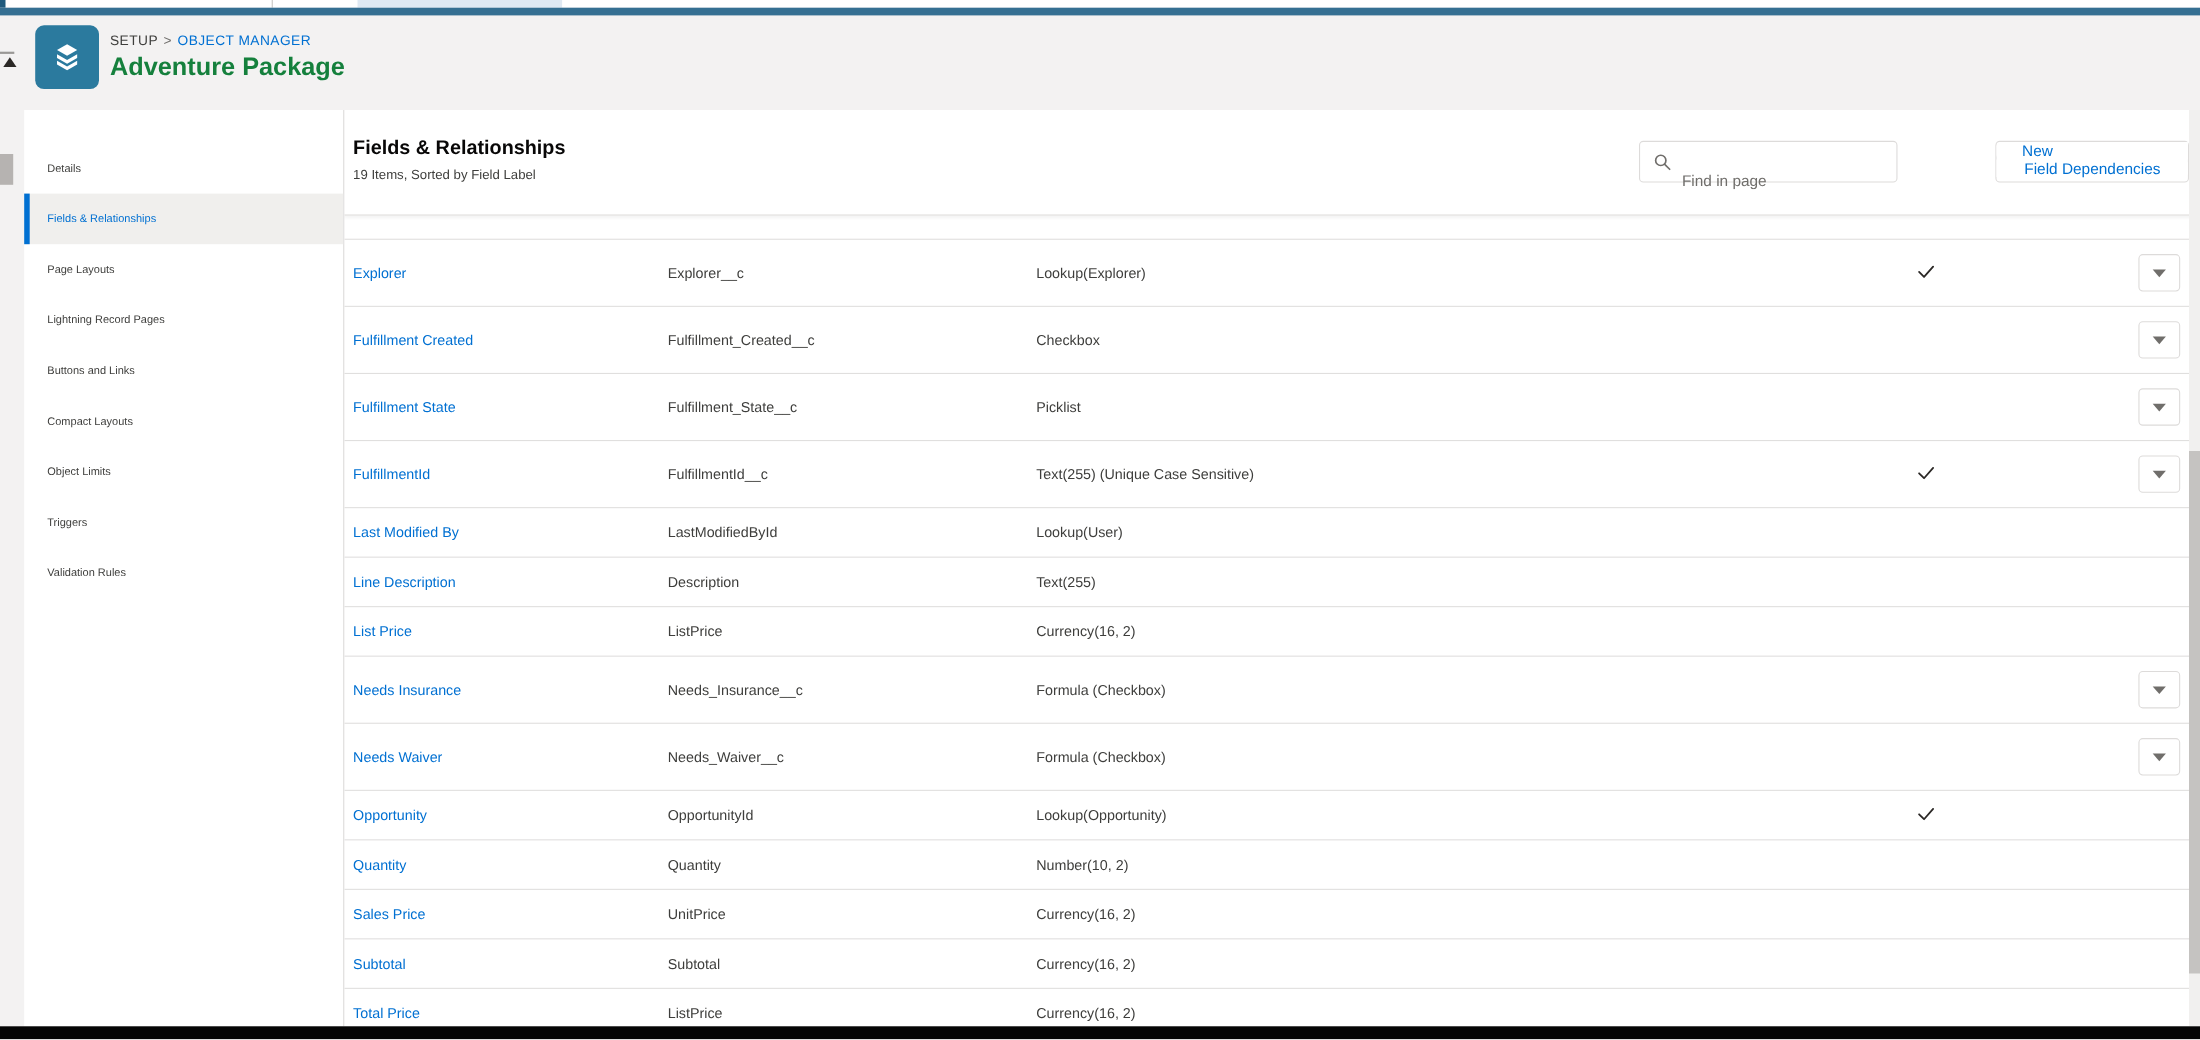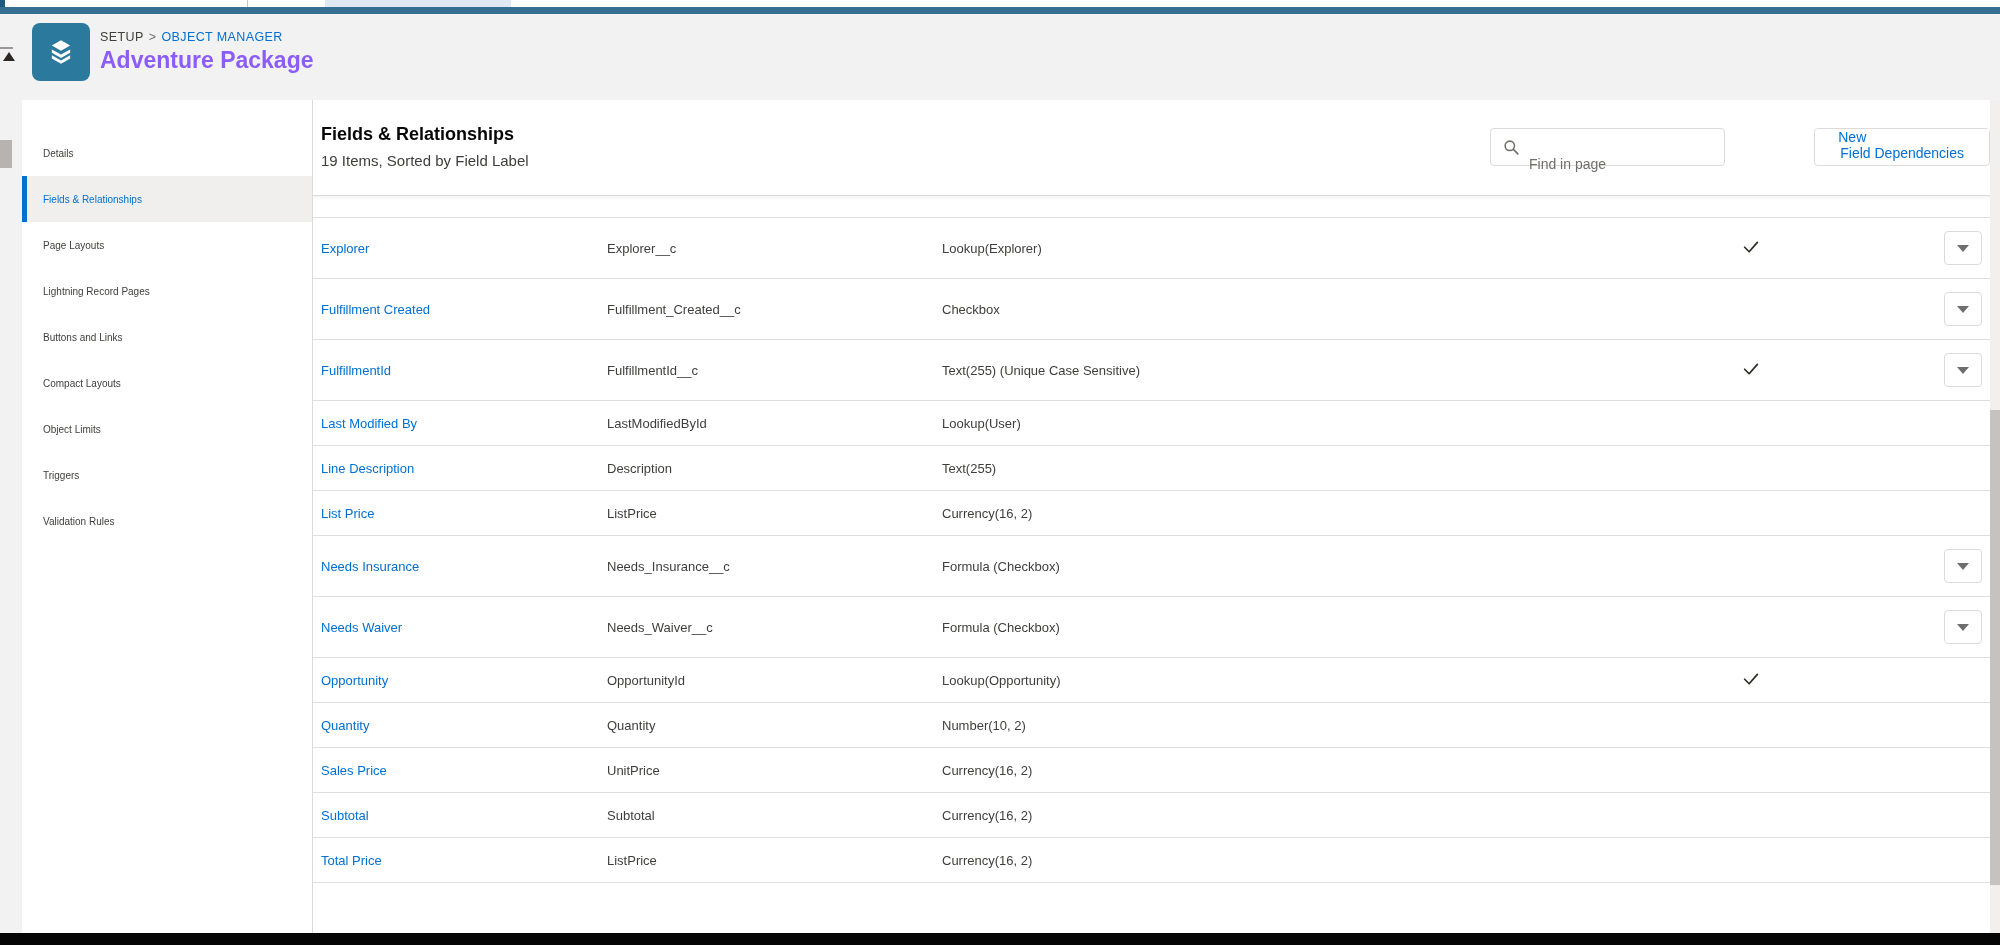--- a/index.html
+++ b/index.html
@@ -18,34 +18,34 @@
   .cursor-art{position:absolute;left:3px;top:52px;width:0;height:0;
     border-left:6px solid transparent;border-right:6px solid transparent;border-bottom:9px solid #2b2826;}
   .gutter-scroll{position:absolute;left:0;top:140px;width:12px;height:28px;background:#b6b3b1;}
 
   
   .obj-icon{position:absolute;left:32px;top:23px;width:58px;height:58px;border-radius:8px;
     background:#2b7a9e;display:flex;align-items:center;justify-content:center;}
   .crumb{position:absolute;left:100px;top:30px;font-size:12.5px;letter-spacing:.4px;color:#3e3e3c;text-align:center;}
   .crumb .sep{color:#706e6b;margin:0 5px;}
   .crumb .link{color:#0070d2;cursor:pointer;}
-  .page-title{position:absolute;left:100px;top:47px;font-size:23px;font-weight:700;color:#8b5cf6;}
+  .page-title{position:absolute;left:100px;top:47px;font-size:23px;font-weight:700;color:#15803d;}
 
   
   .content{position:absolute;left:22px;top:100px;right:0;bottom:12px;background:#fff;display:flex;}
   .sidebar{width:291px;border-right:1px solid #dddbda;padding-top:30px;box-sizing:border-box;flex:none;}
   .sb-item{height:46px;display:flex;align-items:center;padding-left:21px;font-size:10px;
     color:#3e3e3c;cursor:pointer;box-sizing:border-box;}
   .sb-item.active{background:#f0efed;color:#0070d2;border-left:5px solid #0070d2;padding-left:16px;}
 
   .main{flex:1;position:relative;overflow:hidden;}
   .panel-head{height:96px;border-bottom:1px solid #dddbda;position:relative;
     box-shadow:0 2px 3px rgba(0,0,0,.05);box-sizing:border-box;}
   .panel-title{position:absolute;left:8px;top:24px;font-size:18px;font-weight:700;color:#080707;}
-  .panel-sub{position:absolute;left:8px;top:52px;font-size:15px;color:#3e3e3c;}
+  .panel-sub{position:absolute;left:8px;top:52px;font-size:12px;color:#3e3e3c;}
 
   .find-box{position:absolute;top:28px;right:275px;width:235px;height:38px;box-sizing:border-box;
     border:1px solid #dddbda;border-radius:4px;background:#fff;}
   .find-box svg{position:absolute;left:12px;top:10px;}
   .find-box input{position:absolute;left:36px;top:17px;width:190px;height:34px;border:0;outline:none;
     font-size:14px;color:#3e3e3c;font-family:"Liberation Sans",sans-serif;background:transparent;}
   .find-box input::placeholder{color:#706e6b;}
 
   .btn-group{position:absolute;top:28px;right:10px;height:38px;display:flex;align-items:stretch;
     border:1px solid #dddbda;border-radius:4px;background:#fff;box-sizing:border-box;flex-direction:column;}
@@ -153,20 +153,28 @@
           </div>
           <div class="trow tall">
             <a class="cell c-label">Fulfillment Created</a>
             <span class="cell c-name">Fulfillment_Created__c</span>
             <span class="cell c-type">Checkbox</span>
             <button class="c-menu">
               <span class="tri"></span>
             </button>
           </div>
           <div class="trow tall">
+            <a class="cell c-label">Fulfillment State</a>
+            <span class="cell c-name">Fulfillment_State__c</span>
+            <span class="cell c-type">Picklist</span>
+            <button class="c-menu">
+              <span class="tri"></span>
+            </button>
+          </div>
+          <div class="trow tall">
             <a class="cell c-label">FulfillmentId</a>
             <span class="cell c-name">FulfillmentId__c</span>
             <span class="cell c-type">Text(255) (Unique Case Sensitive)</span>
             <span class="cell c-check"><svg width="18" height="18" viewBox="0 0 24 24">
                 <path d="M3.5 13 L9.5 19 L20.5 6.5" fill="none" stroke="#2b2826" stroke-width="2.2" stroke-linecap="round" stroke-linejoin="round"></path>
               </svg></span>
             <button class="c-menu">
               <span class="tri"></span>
             </button>
           </div>

